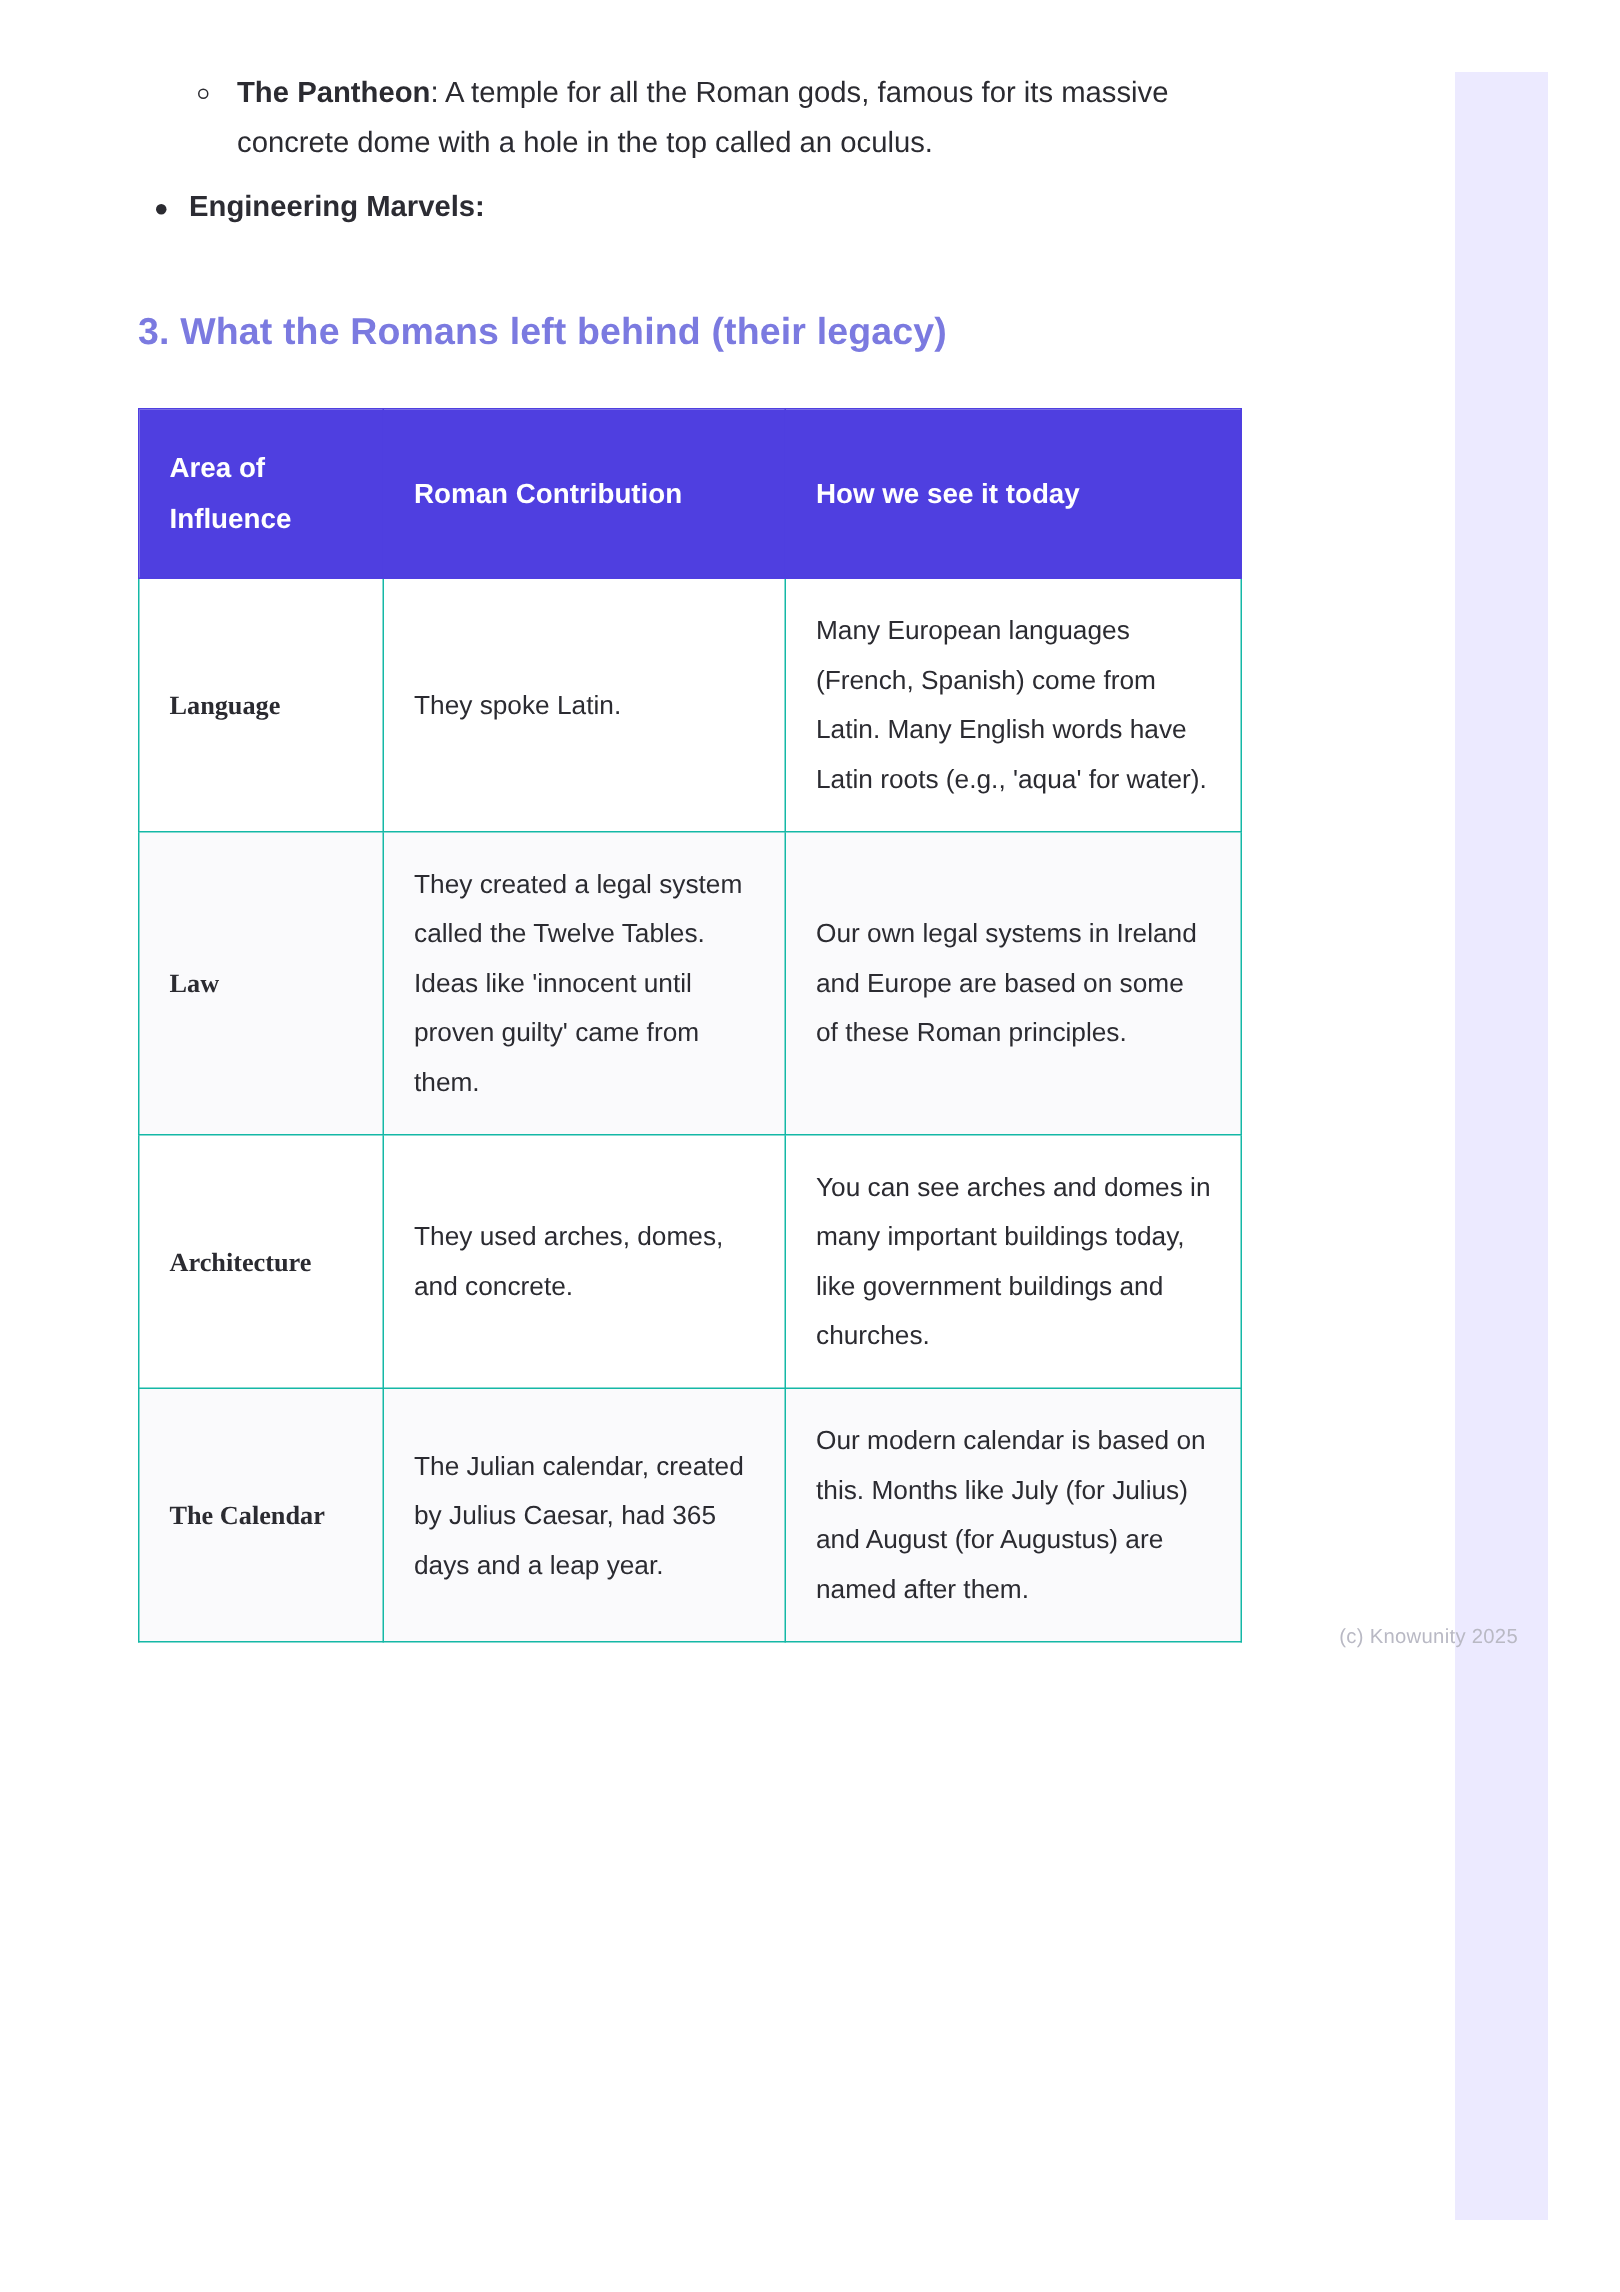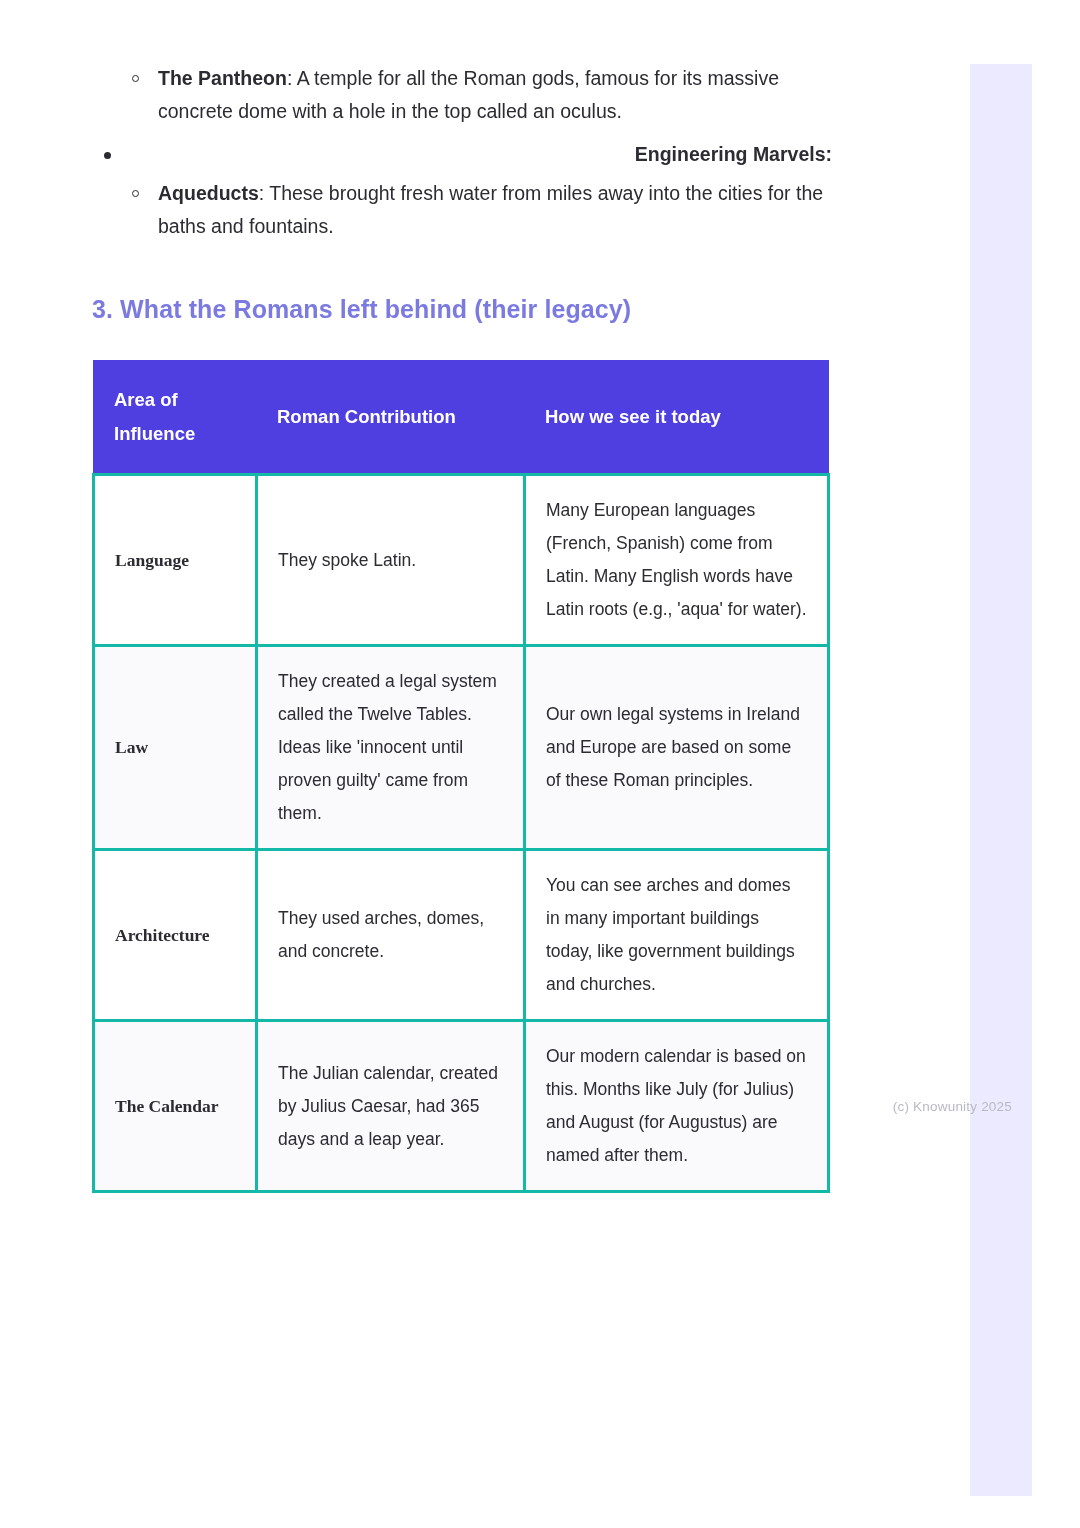--- a/index.html
+++ b/index.html
@@ -12,21 +12,21 @@
     width: 1080px;
     height: 1528px;
     position: relative;
     font-family: "Liberation Sans", sans-serif;
     color: #2c2c33;
     overflow: hidden;
   }
 
   .page {
     position: absolute;
-    left: 0; top: 16px;
+    left: 0; top: 0;
     width: 1080px;
     height: 1168px;
     background: #fff;
   }
 
   
   .right-strip {
     position: absolute;
     right: 48px;
     top: 48px;
@@ -79,21 +79,20 @@
     list-style: none;
   }
 
   .group-head {
     position: relative;
     padding-left: 34px;
     font-size: 19.5px;
     line-height: 33px;
     font-weight: bold;
     margin-bottom: 6px;
-    text-align: right;
   }
   .group-head::before {
     content: "";
     position: absolute;
     left: 12px;
     top: 14px;
     width: 7px;
     height: 7px;
     border-radius: 50%;
     background: #2b2b31;
@@ -131,21 +130,21 @@
     padding: 22px 20px;
     line-height: 34px;
     vertical-align: middle;
     border: 1px solid #4f3fe0;
   }
   table.legacy td {
     font-size: 17.5px;
     line-height: 33px;
     padding: 18px 20px;
     vertical-align: middle;
-    border: 3px solid #14b8a6;
+    border: 1px solid #14b8a6;
     color: #2b2b31;
   }
   table.legacy td.rowhead {
     font-weight: bold;
     font-size: 17.5px;
     font-family: Liberation Serif, serif;
   }
   table.legacy tbody tr:nth-child(odd) { background: #ffffff; }
   table.legacy tbody tr:nth-child(even) { background: #fafafc; }
 
@@ -174,23 +173,20 @@
 
     <ul class="lvl2">
       <li class="bullet2">
         <span class="b">The Pantheon</span><span>: A temple for all the Roman gods, famous for its massive concrete dome with a hole in the top called an oculus.</span>
       </li>
     </ul>
 
     <div class="group-head">Engineering Marvels:</div>
 
     <ul class="lvl2">
-      <li class="bullet2">
-        <span class="b">Aqueducts</span><span>: These brought fresh water from miles away into the cities for the baths and fountains.</span>
-      </li>
     </ul>
 
     <h2 class="section-title">3. What the Romans left behind (their legacy)</h2>
 
 
     <table class="legacy">
       <colgroup>
           <col class="c1">
           <col class="c2">
           <col class="c3">

